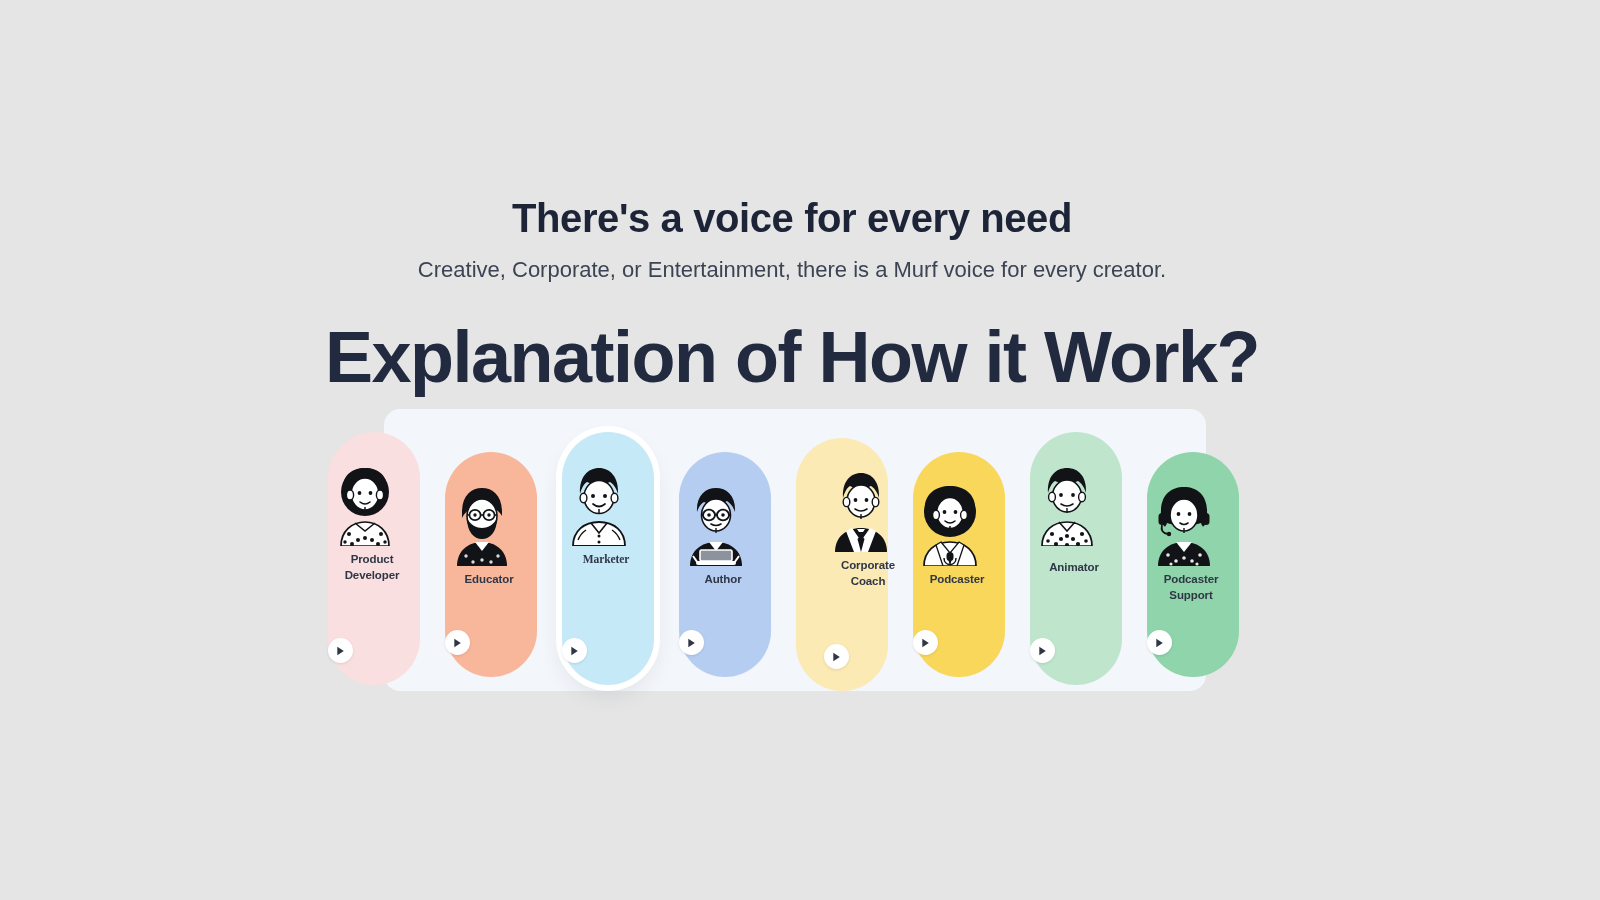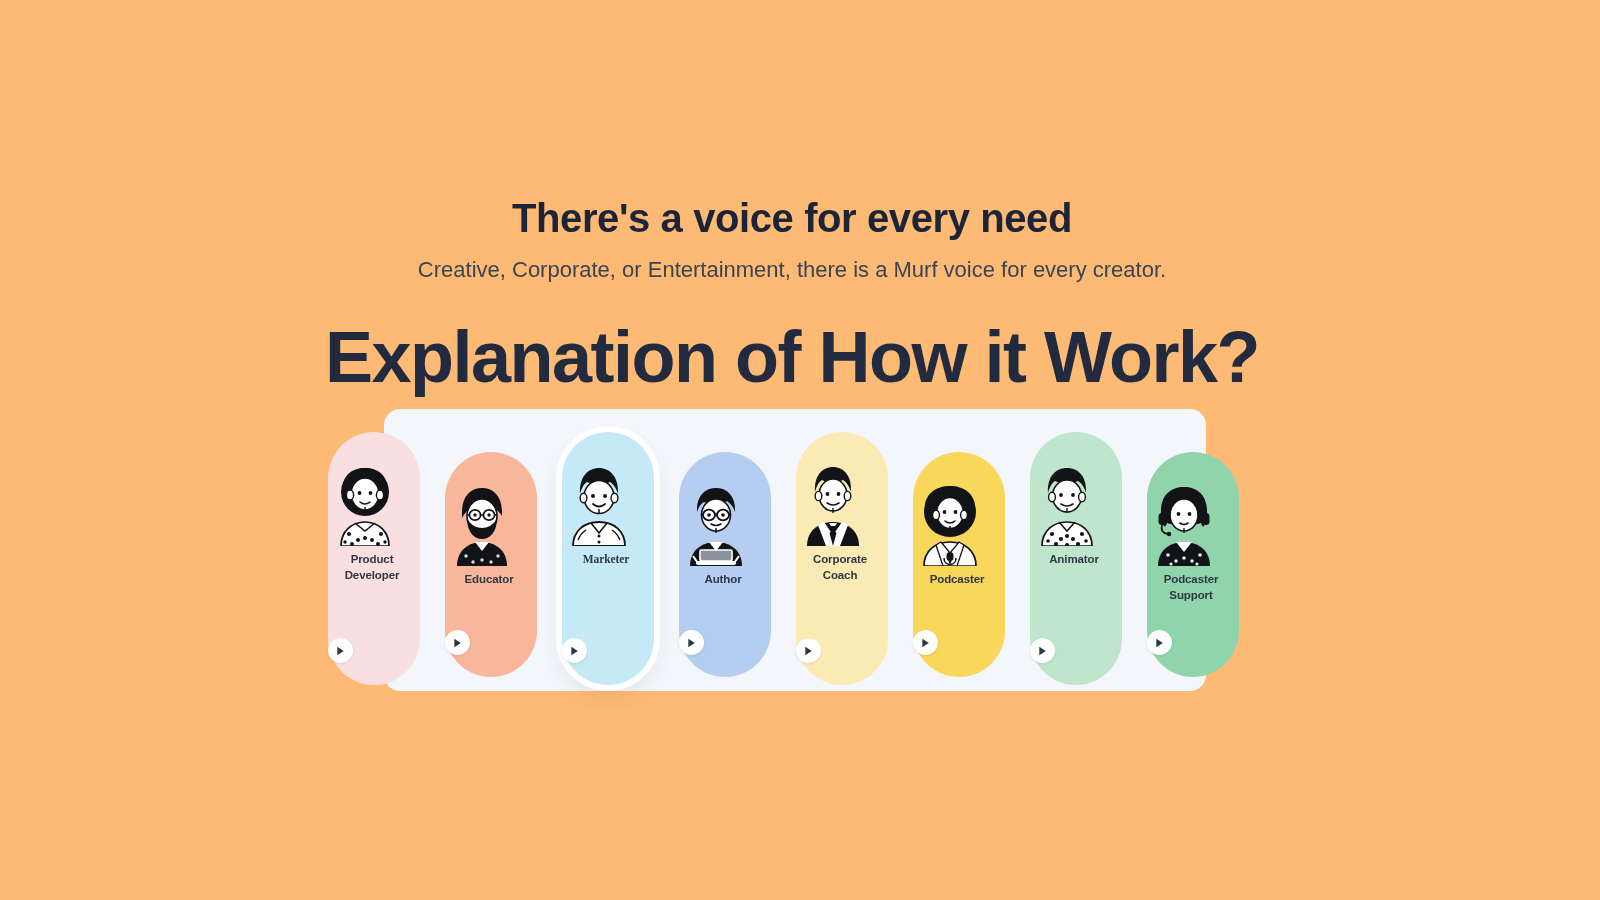--- a/index.html
+++ b/index.html
@@ -9,21 +9,21 @@
     height: 900px;
     background: #ffffff;
     font-family: "Liberation Sans", sans-serif;
     overflow: hidden;
   }
 
   #stage {
     position: relative;
     width: 1600px;
     height: 900px;
-    background: #fdba74;
+    background: #e5e5e5;
   }
 
   
   .eyebrow-title {
     position: absolute;
     left: 0;
     top: 196px;
     width: 1584px;
     text-align: center;
     font-size: 40px;
@@ -249,21 +249,21 @@
         <path d="M14 74q4 6 6 8M60 74q-4 6-6 8" stroke="#ffffff" stroke-width="2" fill="none"></path>
       </svg>
         </div>
         <div class="persona-label" style="color: rgb(47, 54, 70);">Author</div>
         <div class="play-btn" style="background: rgb(255, 255, 255);">
           <svg width="9" height="10" viewBox="0 0 9 10">
             <path d="M1.3 0.8 L7.8 5 L1.3 9.2 Z" fill="#2f3646"></path>
           </svg>
         </div>
       </div>
-      <div class="persona-card" style="left: 468px; top: 7px; height: 253px; background: rgb(251, 234, 180);">
+      <div class="persona-card" style="left: 468px; top: 13px; height: 253px; background: rgb(251, 234, 180); padding-left: 28px;">
         <div class="avatar">
           <svg viewBox="0 0 74 84">
         <path d="M19 30c-1-16 7-25 18-25s19 9 18 25c-2-7-5-10-8-12-6 3-16 3-21 0-3 2-5 5-7 12z" fill="#111317"></path>
         <ellipse cx="37" cy="33" rx="14" ry="16" fill="#ffffff" stroke="#111317" stroke-width="1.6"></ellipse>
         <ellipse cx="22.5" cy="34" rx="3.3" ry="4.6" fill="#ffffff" stroke="#111317" stroke-width="1.4"></ellipse>
         <ellipse cx="51.5" cy="34" rx="3.3" ry="4.6" fill="#ffffff" stroke="#111317" stroke-width="1.4"></ellipse>
         <circle cx="31.5" cy="32" r="1.9" fill="#111317"></circle>
             <circle cx="42.5" cy="32" r="1.9" fill="#111317"></circle>
         <path d="M31 41q6 4 12 0" stroke="#111317" stroke-width="1.6" fill="none" stroke-linecap="round"></path>
         <path d="M37 46v5" stroke="#111317" stroke-width="1.4"></path>
@@ -302,21 +302,21 @@
         <path d="M31 76c0 4 2.7 6.5 6 6.5s6-2.5 6-6.5" stroke="#111317" stroke-width="1.5" fill="none"></path>
       </svg>
         </div>
         <div class="persona-label" style="color: rgb(47, 54, 70);">Podcaster</div>
         <div class="play-btn" style="background: rgb(255, 255, 255);">
           <svg width="9" height="10" viewBox="0 0 9 10">
             <path d="M1.3 0.8 L7.8 5 L1.3 9.2 Z" fill="#2f3646"></path>
           </svg>
         </div>
       </div>
-      <div class="persona-card" style="left: 702px; top: 7px; height: 253px; background: rgb(191, 230, 205);">
+      <div class="persona-card" style="left: 702px; top: 7px; height: 253px; background: rgb(191, 230, 205); gap: 8px;">
         <div class="avatar">
           <svg viewBox="0 0 74 84">
         <path d="M18 31c-1-17 8-25 19-25s20 8 19 25c-2-7-5-10-8-12-6 3-17 3-23 0-3 2-5 5-7 12z" fill="#111317"></path>
         <ellipse cx="37" cy="34" rx="14.5" ry="16" fill="#ffffff" stroke="#111317" stroke-width="1.6"></ellipse>
         <ellipse cx="22" cy="35" rx="3.4" ry="4.8" fill="#ffffff" stroke="#111317" stroke-width="1.4"></ellipse>
         <ellipse cx="52" cy="35" rx="3.4" ry="4.8" fill="#ffffff" stroke="#111317" stroke-width="1.4"></ellipse>
         <circle cx="31" cy="33" r="1.9" fill="#111317"></circle>
             <circle cx="43" cy="33" r="1.9" fill="#111317"></circle>
         <path d="M31 42q6 4 12 0" stroke="#111317" stroke-width="1.6" fill="none" stroke-linecap="round"></path>
         <path d="M37 46v5" stroke="#111317" stroke-width="1.4"></path>

